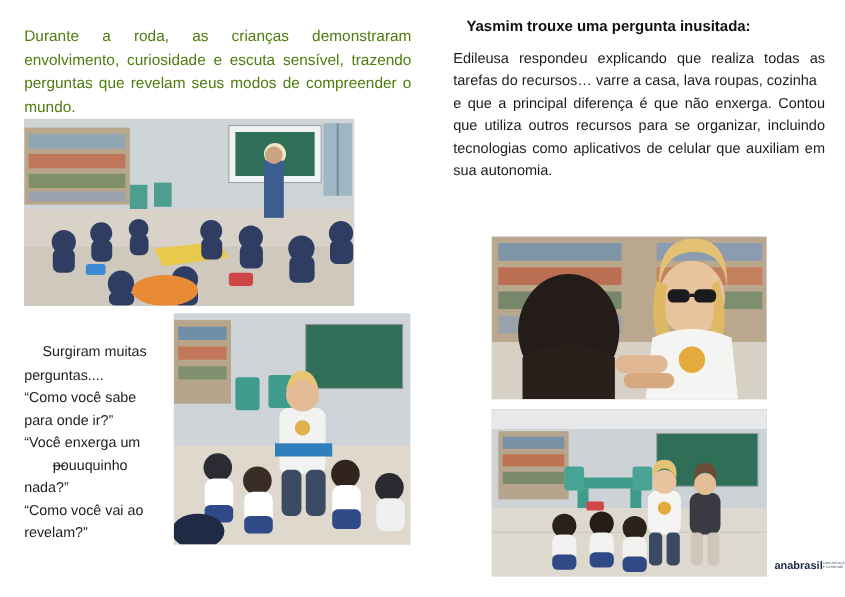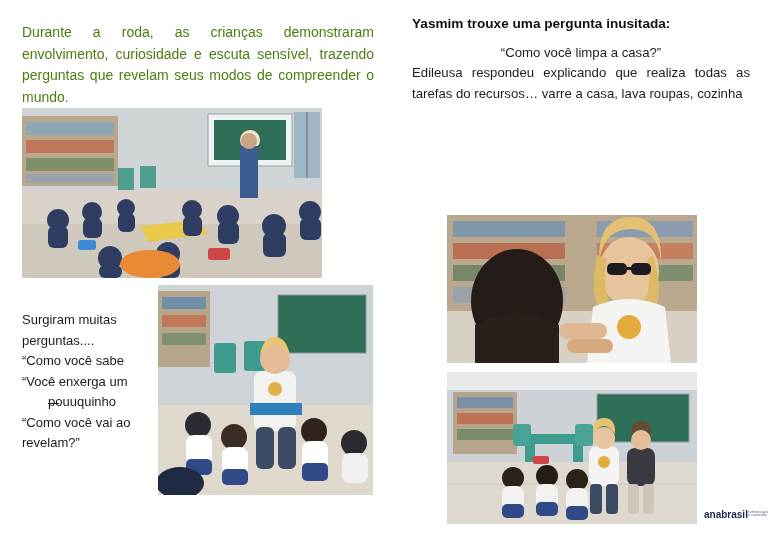--- a/index.html
+++ b/index.html
@@ -50,21 +50,21 @@
     font-size: 13.2px;
     line-height: 1.55;
     text-align: justify;
     color: #1c1c1c;
     margin: 0;
   }
   .heading-right {
     font-size: 13.6px;
     font-weight: bold;
     color: #111111;
-    margin: 0 0 10px 0;
+    margin: 0 0 10px 12px;
     line-height: 1.4;
   }
 
   .quote-center {
     text-align: center;
   }
 
   
   .block-left-lower {
     position: absolute;
@@ -74,20 +74,21 @@
     font-size: 13px;
     line-height: 1.58;
     color: #1c1c1c;
   }
   .block-left-lower .ln {
     display: block;
   }
   .just-line {
     display: flex;
     justify-content: space-between;
+    text-align: center;
   }
   .strike-odd {
     position: relative;
     display: inline-block;
     margin-left: 26px;
   }
   .strike-odd::after {
     content: "";
     position: absolute;
     left: 0;
@@ -220,22 +221,24 @@
     </svg>
   </div>
 
   <div class="block-left-lower">
     <span class="ln just-line">
       <span>Surgiram</span>
       <span>muitas</span>
     </span>
     <span class="ln">perguntas....</span>
     <span class="ln">“Como você sabe</span>
+    <span class="ln">para onde ir?”</span>
     <span class="ln">“Você enxerga um</span>
     <span class="ln"><span class="strike-odd">pou</span><span>uquinho</span></span>
+    <span class="ln">nada?”</span>
     <span class="ln">“Como você vai ao</span>
     <span class="ln">revelam?”</span>
   </div>
 
   <div class="photo ph2">
     <svg viewBox="0 0 215 210" preserveAspectRatio="none" aria-hidden="true">
       <rect width="215" height="210" fill="#d7dbdd"></rect>
 
       <rect x="0" y="0" width="215" height="120" fill="#cdd3d6"></rect>
 
@@ -279,22 +282,22 @@
         <circle cx="196" cy="158" r="13" fill="#2a2a30"></circle>
         <rect x="184" y="168" width="26" height="30" rx="8" fill="#f0f0f0"></rect>
       </g>
 
       <ellipse cx="22" cy="198" rx="24" ry="16" fill="#1f2a44"></ellipse>
     </svg>
   </div>
 
   <div class="col-right">
     <p class="heading-right">Yasmim trouxe uma pergunta inusitada:</p>
-    <p class="para-right quote-center">“Como você limpa a casa?”</p>
     <p class="para-right">Edileusa respondeu explicando que realiza todas as tarefas do recursos… varre a casa, lava roupas, cozinha</p>
+    <p class="para-right">e que a principal diferença é que não enxerga. Contou que utiliza outros recursos para se organizar, incluindo tecnologias como aplicativos de celular que auxiliam em sua autonomia.</p>
   </div>
 
   <div class="photo ph3">
     <svg viewBox="0 0 250 148" preserveAspectRatio="none" aria-hidden="true">
       <rect width="250" height="148" fill="#cfd3d4"></rect>
 
       <rect x="0" y="0" width="250" height="96" fill="#b9a88d"></rect>
       <rect x="6" y="6" width="112" height="16" fill="#7f96a8"></rect>
       <rect x="6" y="28" width="112" height="16" fill="#bb6f52"></rect>
       <rect x="6" y="50" width="112" height="16" fill="#77886a"></rect>

